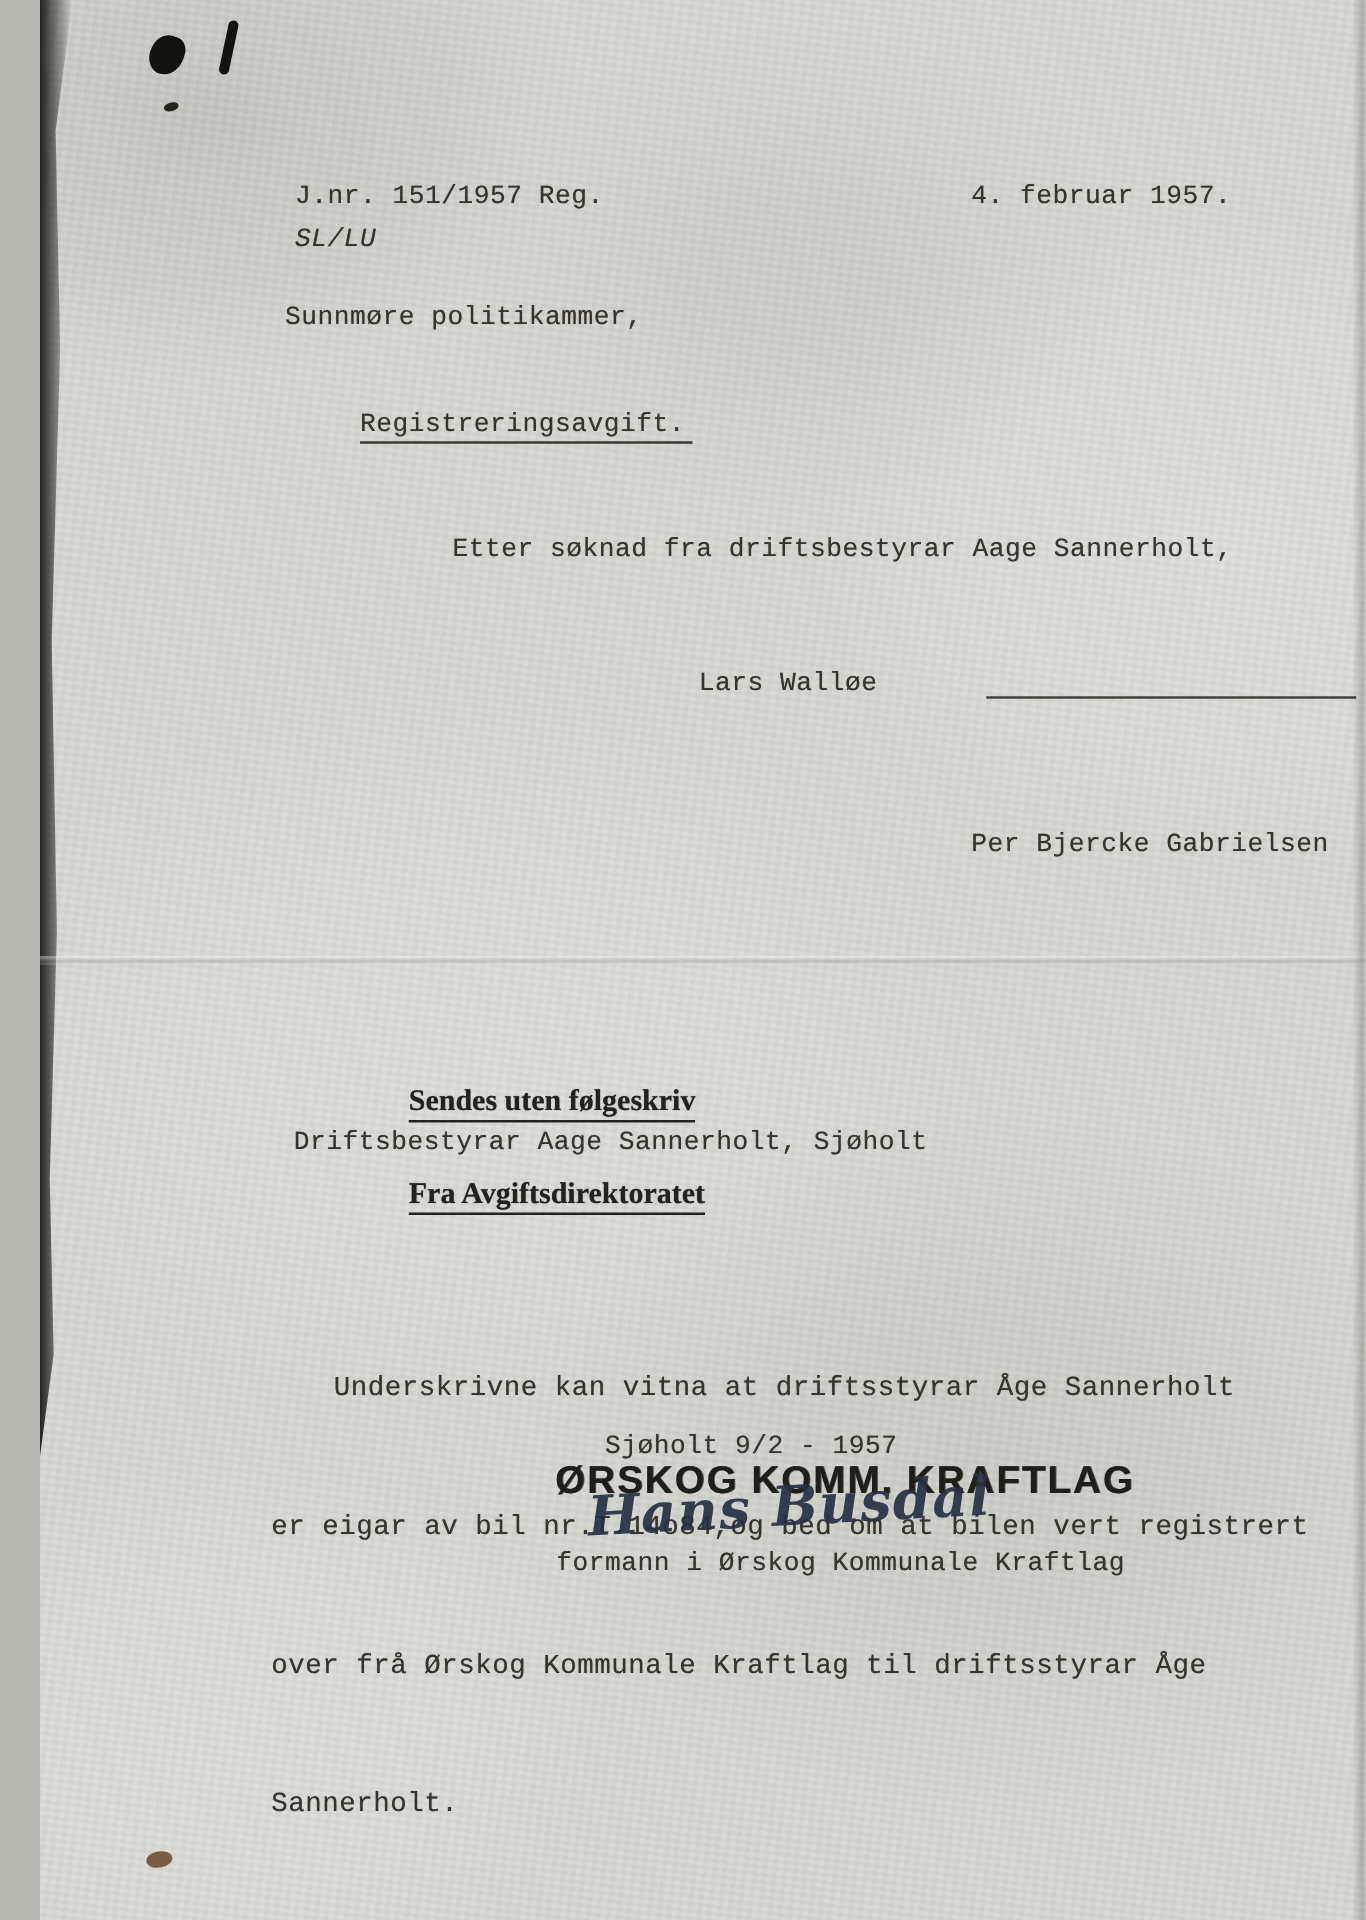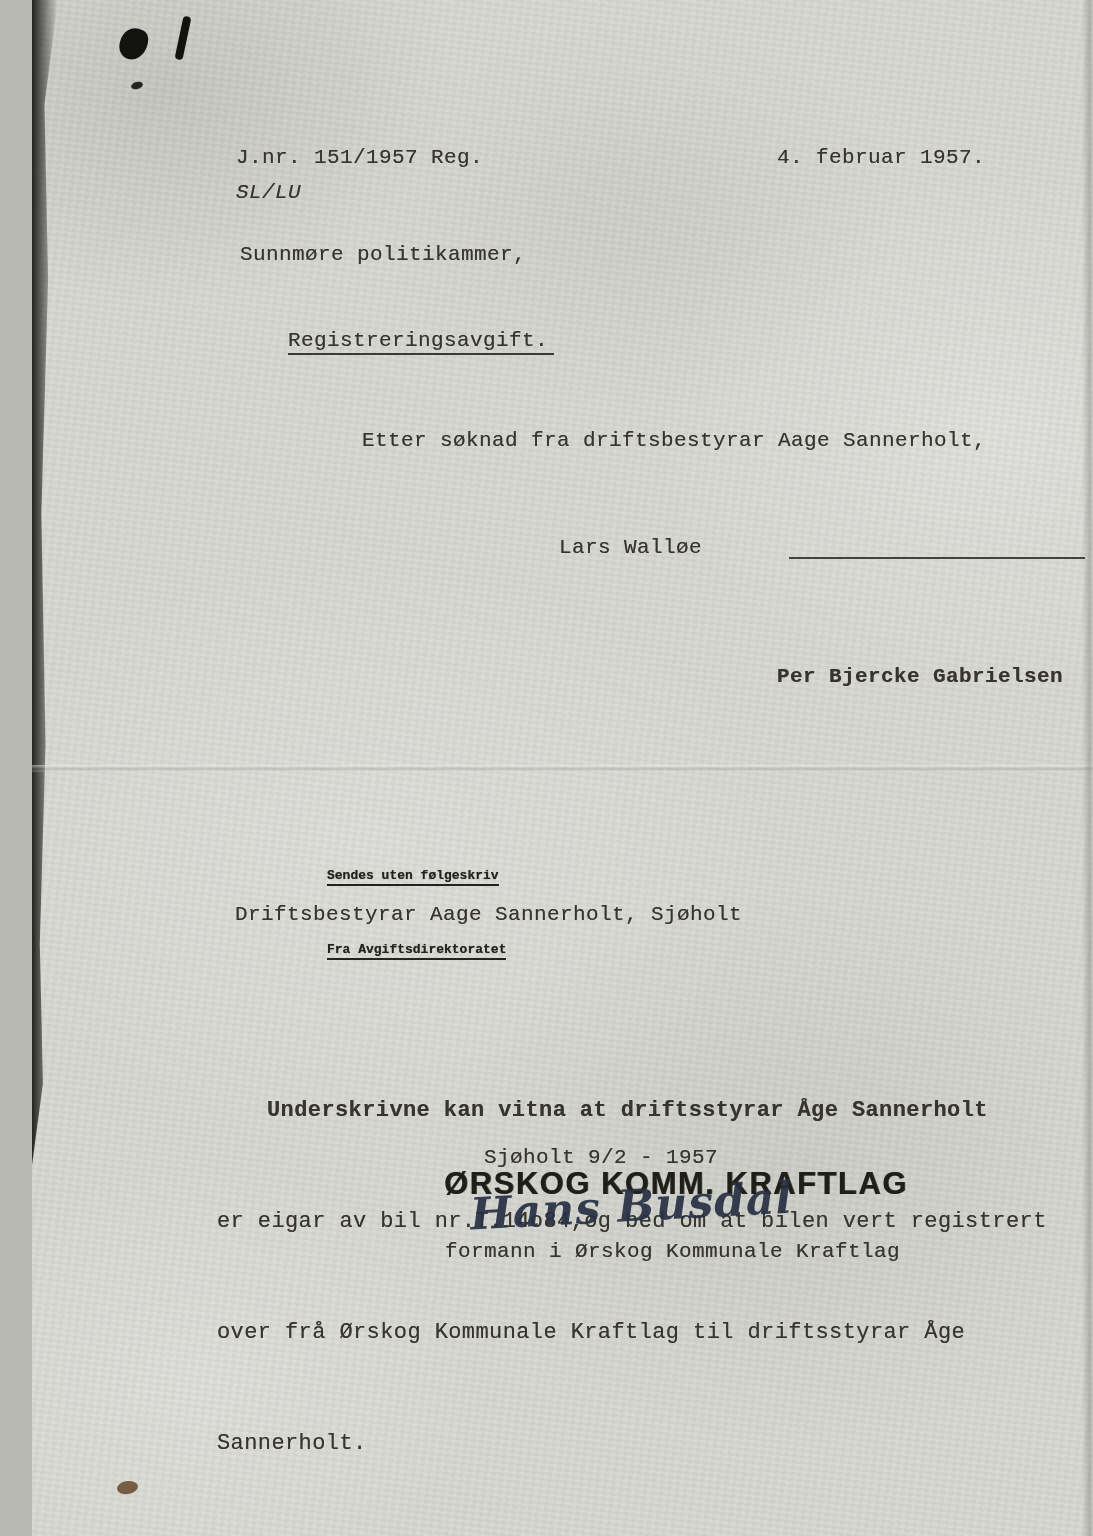--- a/index.html
+++ b/index.html
@@ -29,27 +29,27 @@
     position: absolute;
     color: #37342d;
     font-size: 21px;
     letter-spacing: 0.4px;
     white-space: pre;
     text-shadow: 0 0 0.6px rgba(45,42,36,0.55);
   }
   .para1 { line-height: 34px; }
   .para2 { line-height: 37px; font-size: 22px; }
   .indent1 { text-indent: 126px; }
-  .indent2 { text-indent: 50px; font-weight: bold; }
+  .indent2 { text-indent: 50px; }
   .u { border-bottom: 2px solid #3c3a33; padding-bottom: 1px; padding-right: 6px; }
   .head {
     position: absolute;
-    font-family: Liberation Mono, monospace;
+    font-family: Liberation Serif, serif;
     font-weight: 700;
-    font-size: 13px;
+    font-size: 24px;
     color: #23221d;
     border-bottom: 2px solid #23221d;
     padding-bottom: 1px;
     text-shadow: 0 0 0.8px rgba(20,20,16,0.6);
   }
   .sig-line {
     position: absolute;
     left: 757px;
     top: 537px;
     width: 296px;
@@ -77,25 +77,25 @@
     font-size: 44px;
     color: #273044;
     transform: rotate(-3deg);
     letter-spacing: 1px;
     opacity: 0.92;
   }
   
   .pos-jnr       { left: 204px; top: 146px; }
   .pos-date      { left: 745px; top: 146px; }
   .pos-init      { left: 204px; top: 181px; font-style: italic; }
-  .pos-recipient { left: 208px; top: 243px; }
+  .pos-recipient { left: 196px; top: 243px; }
   .pos-subject   { left: 204px; top: 306px; }
   .pos-body      { left: 204px; top: 356px; width: 830px; }
   .pos-sig1      { left: 527px; top: 536px; }
-  .pos-sig2      { left: 745px; top: 665px; font-weight: bold; }
+  .pos-sig2      { left: 745px; top: 665px; }
   .pos-sendes    { left: 295px; top: 868px; }
   .pos-att-rec   { left: 203px; top: 903px; }
   .pos-fra       { left: 295px; top: 942px; }
   .pos-att-body  { left: 185px; top: 1018px; width: 860px; }
   .pos-place     { left: 452px; top: 1146px; }
   .pos-title     { left: 413px; top: 1240px; text-align: right; }
 
   
   .edge-left {
     position: absolute;

